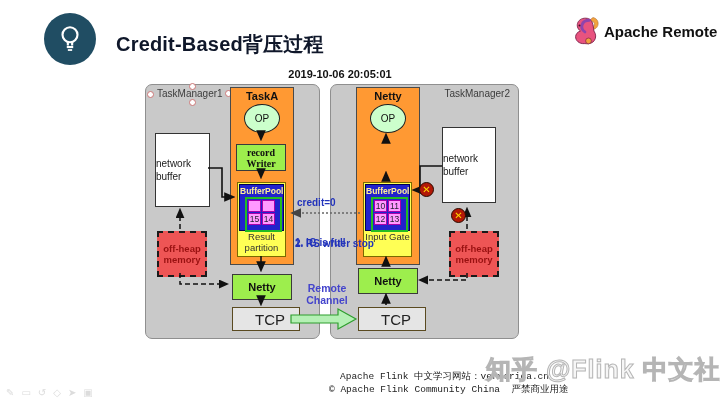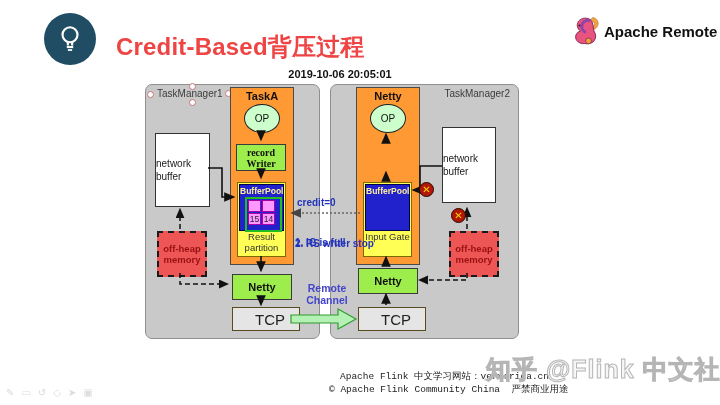--- a/index.html
+++ b/index.html
@@ -2,21 +2,21 @@
 <html><head>
 <meta charset="utf-8">
 <style>
   html,body{margin:0;padding:0;background:#fff;}
   #slide{position:relative;width:720px;height:405px;background:#ffffff;overflow:hidden;
          font-family:"Liberation Sans","DejaVu Sans",sans-serif;}
   .abs{position:absolute;}
   
   .bulb-circle{left:44px;top:13px;width:52px;height:52px;border-radius:50%;background:#204d63;
                display:flex;align-items:center;justify-content:center;}
-  .slide-title{left:116px;top:31px;font-size:24px;font-weight:bold;color:#ef4444;letter-spacing:.2px;}
+  .slide-title{left:116px;top:31px;font-size:20px;font-weight:bold;color:#0f172a;letter-spacing:.2px;}
   .brand-text{left:604px;top:23px;font-size:15px;font-weight:bold;color:#111;}
   
   .timestamp{left:250px;top:68px;width:180px;text-align:center;font-size:11px;font-weight:bold;color:#111;}
   .tm-box{background:#c9c9c9;border:1px solid #8f8f8f;border-radius:7px;}
   .tm1{left:145px;top:84px;width:173px;height:253px;}
   .tm2{left:330px;top:84px;width:187px;height:253px;}
   .tm-label{font-size:10px;color:#3c3c3c;}
   .handle{width:5px;height:5px;border-radius:50%;background:#fff;border:1px solid #cc7777;}
   
   .task-box{background:#ff9933;border:1px solid #4a4a4a;}
@@ -113,20 +113,26 @@
       <div class="abs pool-caption">Result partition</div>
     </div>
   </div>
 
   <div class="abs task-box" style="left:356px;top:87px;width:62px;height:176px;">
     <div class="abs task-label">Netty</div>
     <div class="abs op">OP</div>
     <div class="abs pool-wrap">
       <div class="abs pool">
         <div class="abs pool-label">BufferPool</div>
+        <div class="abs cell-frame">
+          <div class="cell">10</div>
+          <div class="cell">11</div>
+          <div class="cell">12</div>
+          <div class="cell">13</div>
+        </div>
       </div>
       <div class="abs pool-caption">Input Gate</div>
     </div>
   </div>
 
   <div class="abs netbuf" style="left:155px;top:133px;width:53px;height:72px;">network buffer</div>
   <div class="abs offheap" style="left:157px;top:231px;width:46px;height:42px;">off-heap memory</div>
   <div class="abs netty" style="left:232px;top:274px;">Netty</div>
   <div class="abs tcp" style="left:232px;top:307px;">TCP</div>
 

